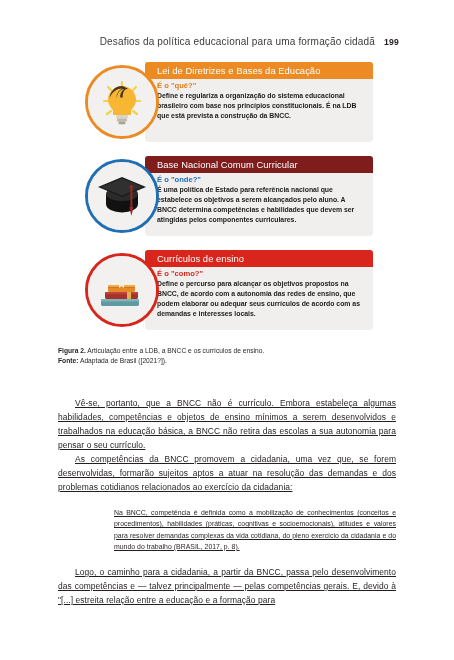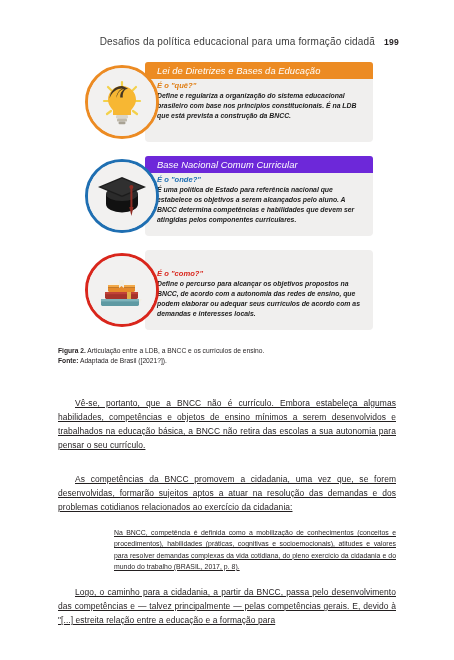--- a/index.html
+++ b/index.html
@@ -48,21 +48,20 @@
     letter-spacing: .2px;
     text-align: center;
   }
 
   
   .figure {
     position: absolute;
     top: 62px;
     left: 85px;
     width: 288px;
-    font-style: italic;
   }
   .fig-row {
     position: relative;
     height: 80px;
     margin-bottom: 14px;
   }
   .fig-row:last-of-type { margin-bottom: 0; }
 
   
   .fig-body {
@@ -137,21 +136,21 @@
     align-items: center;
     justify-content: center;
   }
   .fig-circle svg { display: block; }
 
   
   .v-orange .fig-band { background: #ec8b23; }
   .v-orange .fig-circle { border: 3.4px solid #ec8b23; }
   .v-orange .fig-q { color: #e07d12; }
 
-  .v-blue .fig-band { background: #6d28d9; }
+  .v-blue .fig-band { background: #7f1d1d; }
   .v-blue .fig-circle { border: 3.4px solid #1f6fb2; }
   .v-blue .fig-q { color: #1f6fb2; }
 
   .v-red .fig-band { background: #d9261c; }
   .v-red .fig-circle { border: 3.4px solid #d9261c; }
   .v-red .fig-q { color: #d9261c; }
 
   
   .caption {
     position: absolute;
@@ -174,21 +173,21 @@
   }
   p.para {
     margin: 0 0 0 0;
     font-size: 8.45px;
     line-height: 1.66;
     text-align: justify;
     text-indent: 17px;
     color: #231f20;
     letter-spacing: .07px;
   }
-  p.para + p.para { margin-top: 20px; }
+  p.para + p.para { margin-top: 0; }
 
   .quote {
     margin: 13px 0 13px 0;
     padding-left: 56px;
     font-size: 6.9px;
     line-height: 1.62;
     text-align: justify;
     color: #231f20;
     letter-spacing: .02px;
   }
@@ -258,20 +257,23 @@
             <rect x="34.4" y="14" width="2" height="22" fill="#8f2b22"></rect>
             <polygon points="33.3,34 37.5,34 35.4,43" fill="#8f2b22"></polygon>
             <circle cx="35.4" cy="14" r="2" fill="#8f2b22"></circle>
           </svg>
         </div>
       </div>
     </div>
 
     <div class="fig-row v-red">
       <div class="fig-body">
+        <div class="fig-band">
+          <span class="fig-band-label">Currículos de ensino</span>
+        </div>
         <div class="fig-text">
           <p class="fig-q">É o "como?"</p>
           <p class="fig-d">Define o percurso para alcançar os objetivos propostos na BNCC, de acordo com a autonomia das redes de ensino, que podem elaborar ou adequar seus currículos de acordo com as demandas e interesses locais.</p>
         </div>
       </div>
       <div class="fig-circle">
         <div class="fig-circle-inner">
           <svg width="52" height="48" viewBox="0 0 52 48" aria-hidden="true">
 
             <polygon points="5,38 8,33 46,33 43,38" fill="#f2efe4"></polygon>

